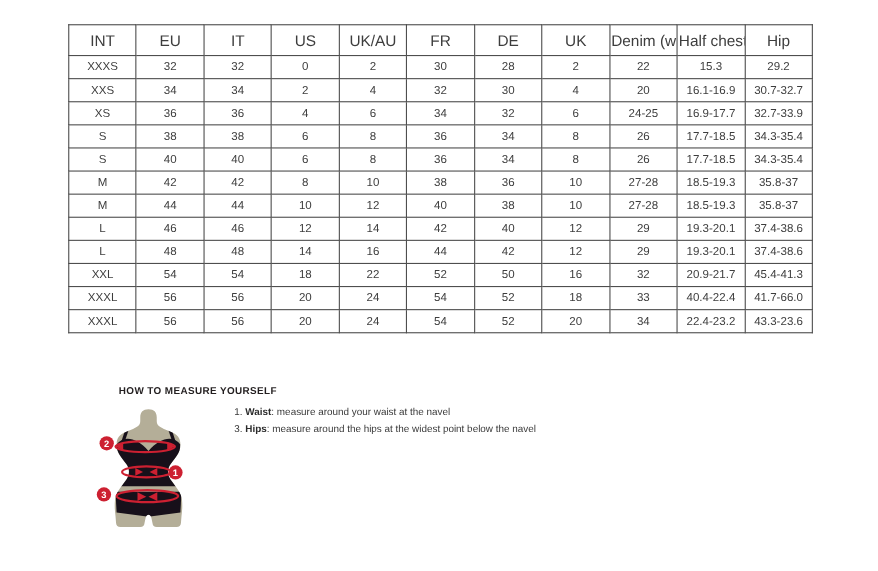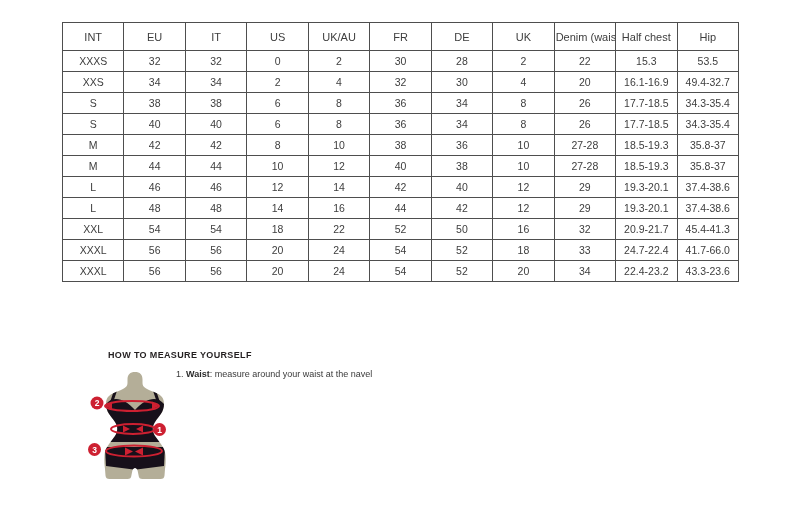--- a/index.html
+++ b/index.html
@@ -9,32 +9,32 @@
   }
   
   .size-table{
     position:absolute;left:62px;top:22px;width:677px;
     border-collapse:collapse;table-layout:fixed;
   }
   .size-table th,.size-table td{
     border:1px solid #4e4e4e;text-align:center;vertical-align:middle;
     color:#3d3d3d;padding:0 1px;font-weight:normal;
   }
-  .size-table th{height:27px;font-size:11px;white-space:nowrap;overflow:hidden;}
+  .size-table th{height:27px;font-size:14px;white-space:nowrap;overflow:hidden;}
   .size-table td{height:20px;font-size:10.5px;white-space:nowrap;}
   
   .measure-title{
     position:absolute;left:64px;top:350px;margin:0;
     font-size:9px;font-weight:bold;letter-spacing:.35px;color:#231f20;padding-left:44px;
   }
   .measure-steps{
     position:absolute;left:176px;top:366px;list-style:none;margin:0;padding:0;
     font-size:9px;color:#3a3a3a;
   }
-  .measure-steps li{height:16px;line-height:16px;white-space:nowrap;}
+  .measure-steps li{height:16px;line-height:16px;white-space:nowrap;margin-left:37px;}
   .measure-steps b{color:#2c2c2c;}
   .figure-wrap{position:absolute;left:84px;top:365px;width:104px;height:118px;}
   .skin{fill:var(--skin,#b4ae98);}
   .suit{fill:var(--swimsuit,#17101a);}
   .suit-stroke{stroke:var(--swimsuit,#17101a);}
   .accent-stroke{stroke:var(--accent,#cd2031);fill:none;}
   .accent-fill{fill:var(--accent,#cd2031);}
   .badge-num{fill:#ffffff;font-size:8.5px;font-weight:bold;text-anchor:middle;
     font-family:"Liberation Sans","DejaVu Sans",sans-serif;}
 </style>
@@ -62,34 +62,47 @@
         <td>XXXS</td>
         <td>32</td>
         <td>32</td>
         <td>0</td>
         <td>2</td>
         <td>30</td>
         <td>28</td>
         <td>2</td>
         <td>22</td>
         <td>15.3</td>
-        <td>53.5</td>
+        <td>29.2</td>
       </tr>
       <tr>
         <td>XXS</td>
         <td>34</td>
         <td>34</td>
         <td>2</td>
         <td>4</td>
         <td>32</td>
         <td>30</td>
         <td>4</td>
         <td>20</td>
         <td>16.1-16.9</td>
-        <td>49.4-32.7</td>
+        <td>30.7-32.7</td>
+      </tr>
+      <tr>
+        <td>XS</td>
+        <td>36</td>
+        <td>36</td>
+        <td>4</td>
+        <td>6</td>
+        <td>34</td>
+        <td>32</td>
+        <td>6</td>
+        <td>24-25</td>
+        <td>16.9-17.7</td>
+        <td>32.7-33.9</td>
       </tr>
       <tr>
         <td>S</td>
         <td>38</td>
         <td>38</td>
         <td>6</td>
         <td>8</td>
         <td>36</td>
         <td>34</td>
         <td>8</td>
@@ -178,21 +191,21 @@
       <tr>
         <td>XXXL</td>
         <td>56</td>
         <td>56</td>
         <td>20</td>
         <td>24</td>
         <td>54</td>
         <td>52</td>
         <td>18</td>
         <td>33</td>
-        <td>24.7-22.4</td>
+        <td>40.4-22.4</td>
         <td>41.7-66.0</td>
       </tr>
       <tr>
         <td>XXXL</td>
         <td>56</td>
         <td>56</td>
         <td>20</td>
         <td>24</td>
         <td>54</td>
         <td>52</td>
@@ -261,13 +274,14 @@
     </g>
     <g>
       <circle class="accent-fill" cx="10.5" cy="84.5" r="6.5"></circle>
       <text class="badge-num" x="10.5" y="87.7">3</text>
     </g>
   </svg>
 </div>
 
 <ol class="measure-steps">
   <li><span>1.</span> <b>Waist</b><span>: measure around your waist at the navel</span></li>
+  <li><span>3.</span> <b>Hips</b><span>: measure around the hips at the widest point below the navel</span></li>
 </ol>
 
 </body></html>

